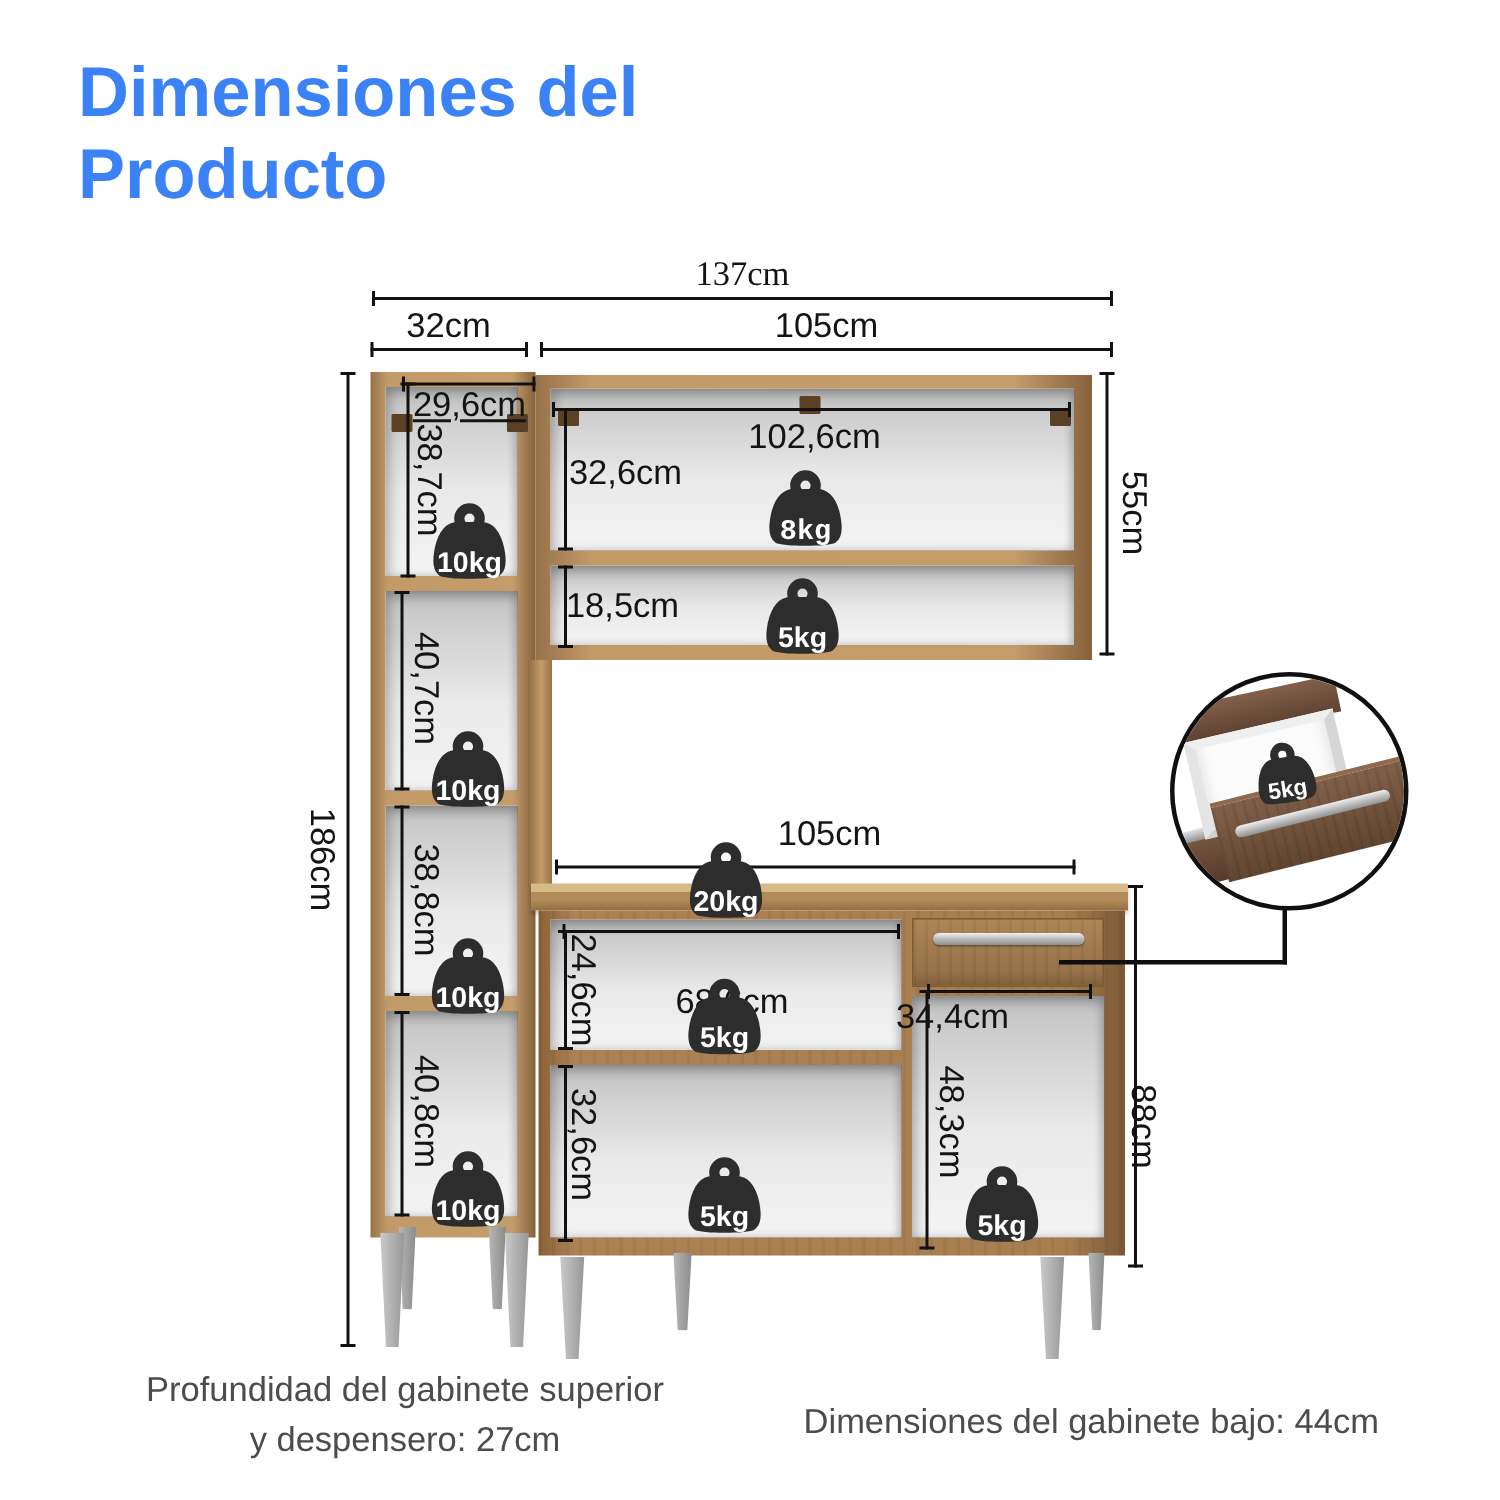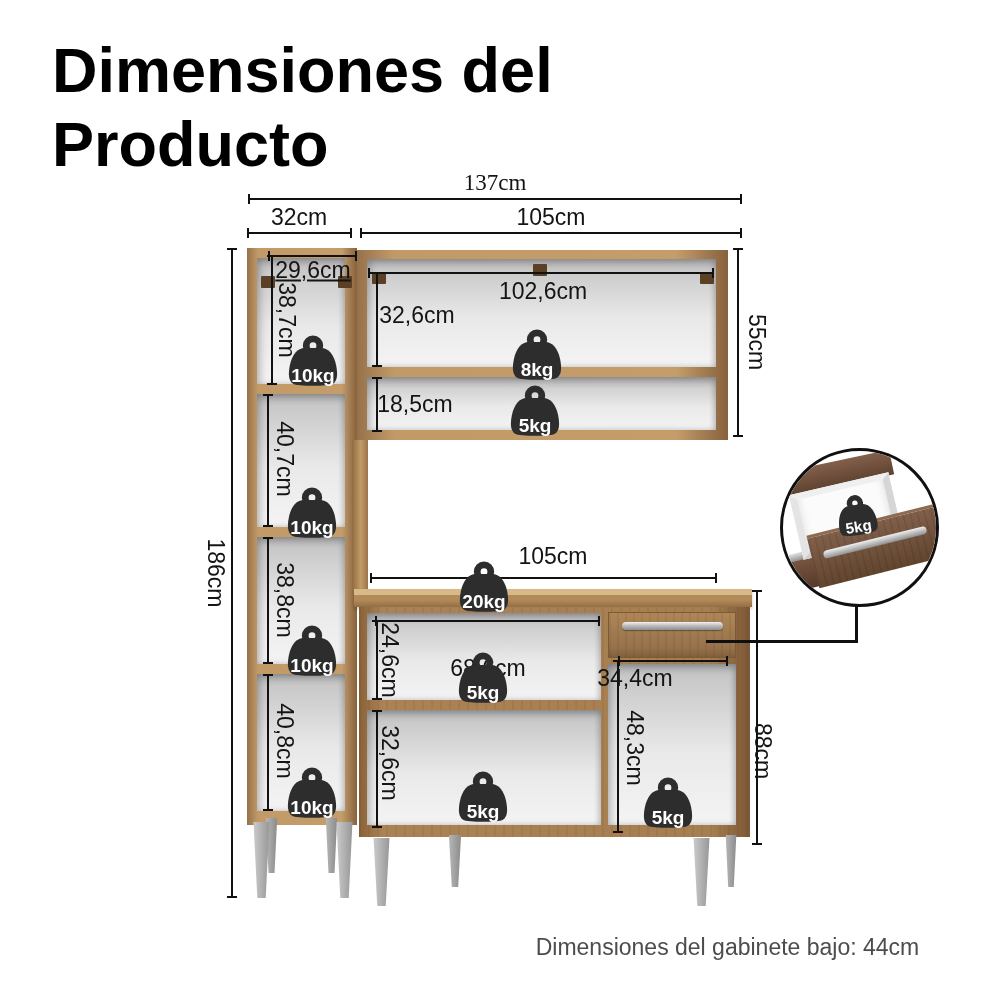--- a/index.html
+++ b/index.html
@@ -1,22 +1,22 @@
 <!DOCTYPE html>
 <html><head>
 <meta charset="utf-8">
 <style>
   html,body{margin:0;padding:0;background:#fff;}
   .stage{position:relative;width:1000px;height:1000px;background:#ffffff;overflow:hidden;
          font-family:"Liberation Sans", sans-serif;}
   .abs{position:absolute;}
 
   
-  .title{position:absolute;left:52px;top:34px;width:580px;font-size:63px;line-height:1.17;
-         font-weight:bold;color:#000000;}
+  .title{position:absolute;left:52px;top:34px;width:580px;font-size:47px;line-height:1.17;
+         font-weight:bold;color:#3b82f6;}
   .caption{position:absolute;font-size:23px;color:#4c4c4c;text-align:center;line-height:1.45;}
   .caption.left{left:95px;top:910px;width:350px;}
   .caption.right{left:505px;top:931px;width:445px;}
 
   
   .wood{background:linear-gradient(90deg,#96714a 0%,#c29a68 10%,#c49d6b 86%,#86613c 100%);}
   .woodgrain{background:
       repeating-linear-gradient(90deg,rgba(60,35,10,.07) 0 2px,rgba(255,255,255,0) 2px 9px),
       linear-gradient(90deg,#8a6238 0%,#ab8254 6%,#a67e50 90%,#7c5836 100%);}
   .cavity{position:absolute;background:linear-gradient(180deg,#c2c2c2 0%,#e9e9e9 55%,#f4f4f4 100%);
@@ -186,21 +186,21 @@
       </svg>
     <span>10kg</span>
   </div>
   <div class="kw" style="left:283px;top:766px;">
     <svg viewBox="0 0 64 60">
         <circle cx="32" cy="11.5" r="7.5" fill="none" stroke="#2d2d2d" stroke-width="7.5"></circle>
         <path fill="#2d2d2d" d="M23 14 H41 C49 14 55 21 57.5 33 C59.5 43 59 50 54 53.5 C49.5 56.5 14.5 56.5 10 53.5 C5 50 4.5 43 6.5 33 C9 21 15 14 23 14 Z"></path>
       </svg>
     <span>10kg</span>
   </div>
-  <div class="kw" style="left:508px;top:328px;">
+  <div class="kw" style="left:508px;top:312px;font-family:Liberation Mono, monospace;">
     <svg viewBox="0 0 64 60">
         <circle cx="32" cy="11.5" r="7.5" fill="none" stroke="#2d2d2d" stroke-width="7.5"></circle>
         <path fill="#2d2d2d" d="M23 14 H41 C49 14 55 21 57.5 33 C59.5 43 59 50 54 53.5 C49.5 56.5 14.5 56.5 10 53.5 C5 50 4.5 43 6.5 33 C9 21 15 14 23 14 Z"></path>
       </svg>
     <span>8kg</span>
   </div>
   <div class="kw" style="left:506px;top:384px;">
     <svg viewBox="0 0 64 60">
         <circle cx="32" cy="11.5" r="7.5" fill="none" stroke="#2d2d2d" stroke-width="7.5"></circle>
         <path fill="#2d2d2d" d="M23 14 H41 C49 14 55 21 57.5 33 C59.5 43 59 50 54 53.5 C49.5 56.5 14.5 56.5 10 53.5 C5 50 4.5 43 6.5 33 C9 21 15 14 23 14 Z"></path>
@@ -248,15 +248,16 @@
     </div>
   </div>
   <div class="kw" style="left:828px;top:488px;transform:scale(.8) rotate(-9deg);">
     <svg viewBox="0 0 64 60">
         <circle cx="32" cy="11.5" r="7.5" fill="none" stroke="#2d2d2d" stroke-width="7.5"></circle>
         <path fill="#2d2d2d" d="M23 14 H41 C49 14 55 21 57.5 33 C59.5 43 59 50 54 53.5 C49.5 56.5 14.5 56.5 10 53.5 C5 50 4.5 43 6.5 33 C9 21 15 14 23 14 Z"></path>
       </svg>
     <span>5kg</span>
   </div>
 
+  <div class="caption left">Profundidad del gabinete superior y despensero: 27cm</div>
   <div class="caption right">Dimensiones del gabinete bajo: 44cm</div>
 
 </div>
 
 </body></html>

